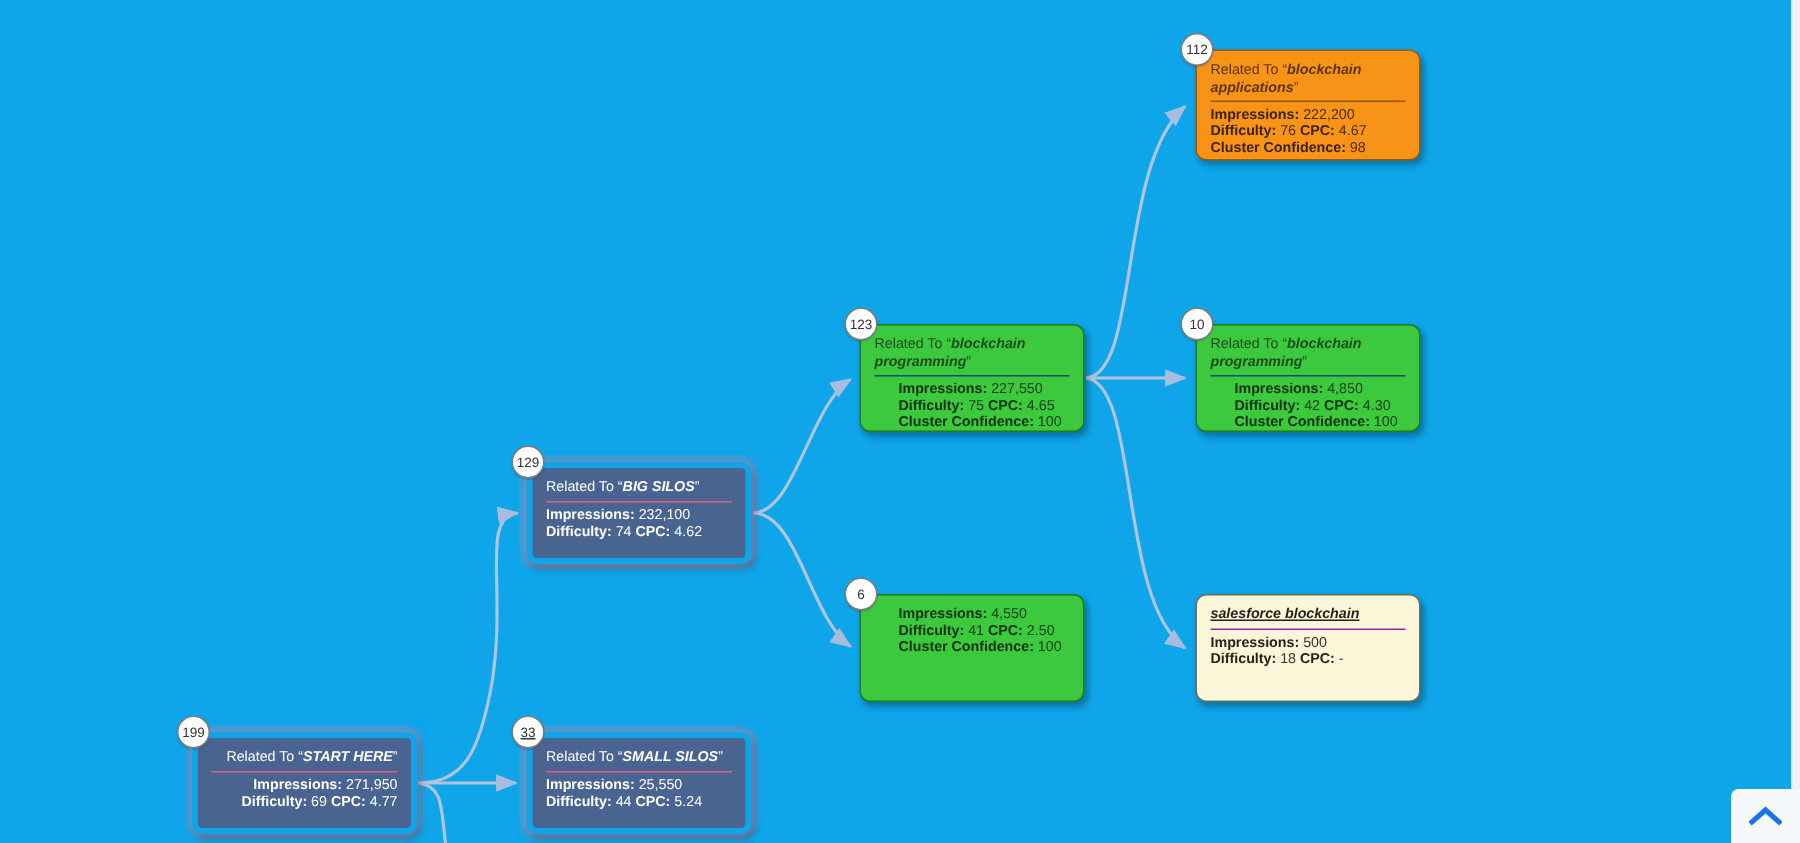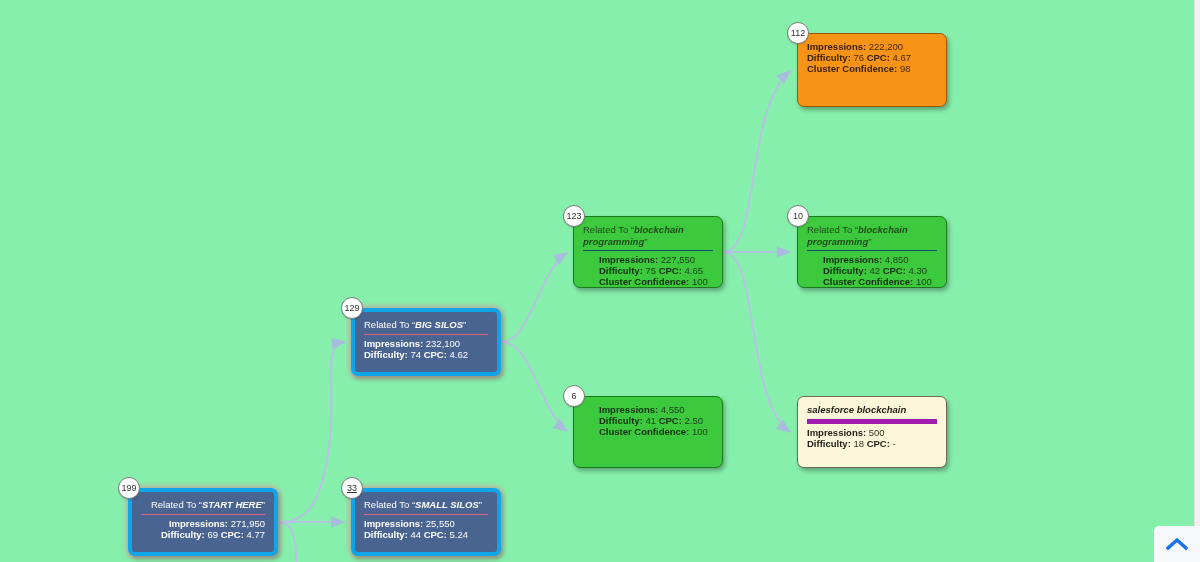--- a/index.html
+++ b/index.html
@@ -6,21 +6,21 @@
   html, body {
     margin: 0; padding: 0;
     width: 1200px; height: 562px;
     background: #ffffff;
     font-family: "Liberation Sans", sans-serif;
     overflow: hidden;
   }
   #canvas {
     position: relative;
     width: 1200px; height: 562px;
-    background: #86efac;
+    background: #0ea5e9;
   }
   #edge-layer {
     position: absolute; left: 0; top: 0;
     width: 1200px; height: 562px;
     pointer-events: none;
   }
   .node {
     position: absolute;
     border-radius: 7px;
     padding: 7px 9px 7px 9px;
@@ -78,21 +78,21 @@
   .n-orange .title { border-bottom: 1px solid #8e5206; color:#5a3304; }
   .n-orange .row { color: #3a2102; }
   .n-orange .row .v { color: #4a2a03; }
 
   
   .n-cream {
     background: #fcf6da;
     border: 1px solid #6d6d55;
     color: #2b2b22;
   }
-  .n-cream .title { border-bottom: 5px solid #a21caf; color:#22221a; }
+  .n-cream .title { border-bottom: 1px solid #a21caf; color:#22221a;text-decoration:underline; }
   .n-cream .row { color: #22221a; }
   .n-cream .row .v { color: #333328; }
 
   .badge {
     position: absolute;
     width: 22px; height: 22px;
     border-radius: 50%;
     background: #ffffff;
     border: 1px solid #7c7c7c;
     color: #333333;
@@ -148,20 +148,21 @@
 
       <path d="M 724 252 L 790 252"></path>
 
       <path d="M 724 252 C 760 256 745 400 790 432"></path>
     </g>
   </svg>
 
   <div id="nodes-root">
       <div class="badge" style="left: 787px; top: 22px;">112</div>
       <div class="node n-orange" style="left: 797px; top: 33px; width: 150px; height: 74px;">
+        <div class="title"><span class="lbl">Related To</span> “<span class="kw">blockchain applications</span>”</div>
         <div class="row"><span>Impressions:</span> <span class="v">222,200</span></div>
         <div class="row"><span>Difficulty:</span> <span class="v">76</span> <span>CPC:</span> <span class="v">4.67</span></div>
         <div class="row"><span>Cluster Confidence:</span> <span class="v">98</span></div>
       </div>
       <div class="badge" style="left: 563px; top: 205px;">123</div>
       <div class="node n-green" style="left: 573px; top: 216px; width: 150px; height: 72px;">
         <div class="title"><span class="lbl">Related To</span> “<span class="kw">blockchain programming</span>”</div>
         <div class="row"><span>Impressions:</span> <span class="v">227,550</span></div>
         <div class="row"><span>Difficulty:</span> <span class="v">75</span> <span>CPC:</span> <span class="v">4.65</span></div>
         <div class="row"><span>Cluster Confidence:</span> <span class="v">100</span></div>

